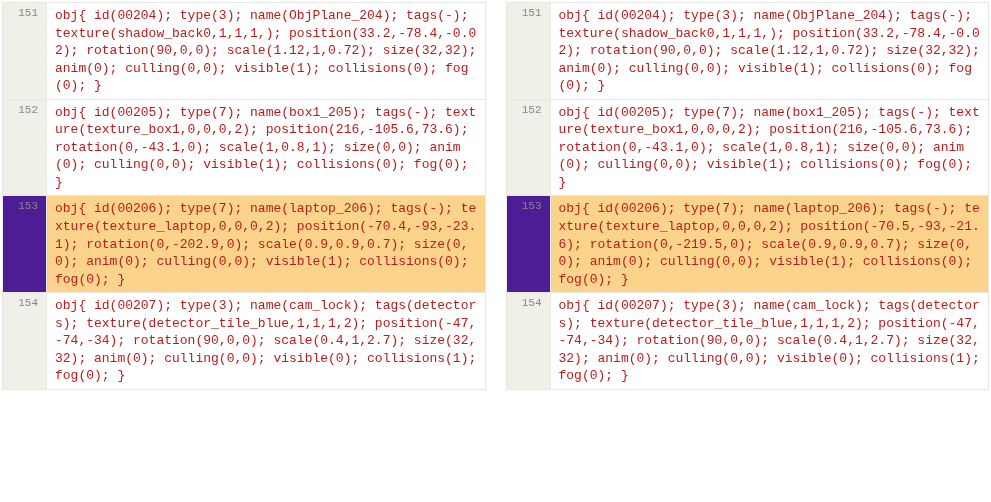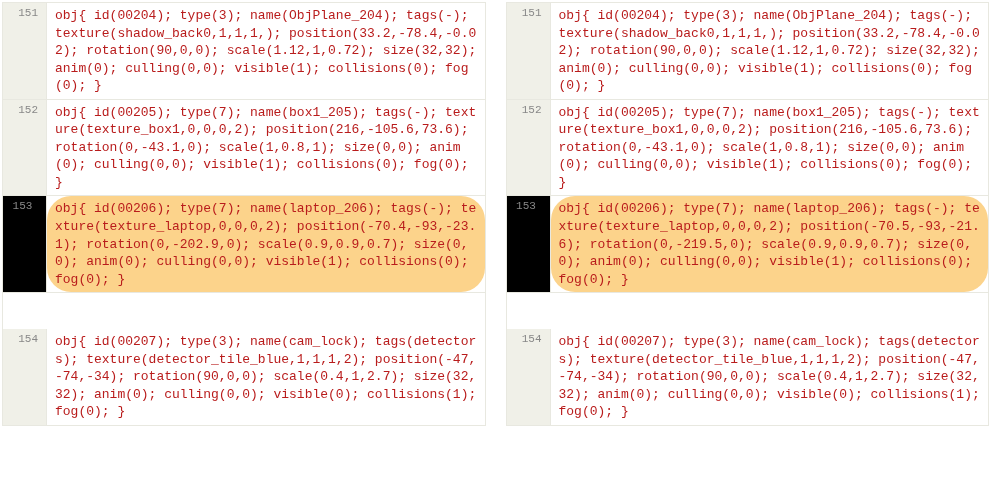--- a/index.html
+++ b/index.html
@@ -16,43 +16,43 @@
   }
   .pane {
     flex: 1;
     border: 1px solid #e8e8e0;
   }
   .row {
     display: flex;
     align-items: flex-start;
     border-bottom: 1px solid #e8e8e0;
   }
-  .row:last-child { border-bottom: none; margin-top: 36px; }
+  .row:last-child { border-bottom: none; }
   .lineno {
     width: 44px;
     flex: 0 0 44px;
     text-align: right;
     padding: 4px 8px 4px 4px;
     color: #888;
     font-size: 11px;
     background: #f0f0e8;
     border-right: 1px solid #e8e8e0;
     user-select: none;
     align-self: stretch;
   }
   .code {
     flex: 1;
     padding: 4px 8px;
     white-space: pre-wrap;
     word-break: break-all;
     color: #b91c1c;
     line-height: 1.35;
   }
-  .row.diff .code { background: #fcd38b; border-radius: 24px; }
-  .row.diff .lineno { background: #000000; text-align: center; }
+  .row.diff .code { background: #fcd38b; }
+  .row.diff .lineno { background: #4c1d95; }
 </style>
 </head>
 <body>
 
 <div class="diff-wrap">
 
   <div class="pane">
     <div class="row">
       <div class="lineno">151</div>
       <div class="code">obj{ id(00204); type(3); name(ObjPlane_204); tags(-); texture(shadow_back0,1,1,1,); position(33.2,-78.4,-0.02); rotation(90,0,0); scale(1.12,1,0.72); size(32,32); anim(0); culling(0,0); visible(1); collisions(0); fog(0); }</div>

